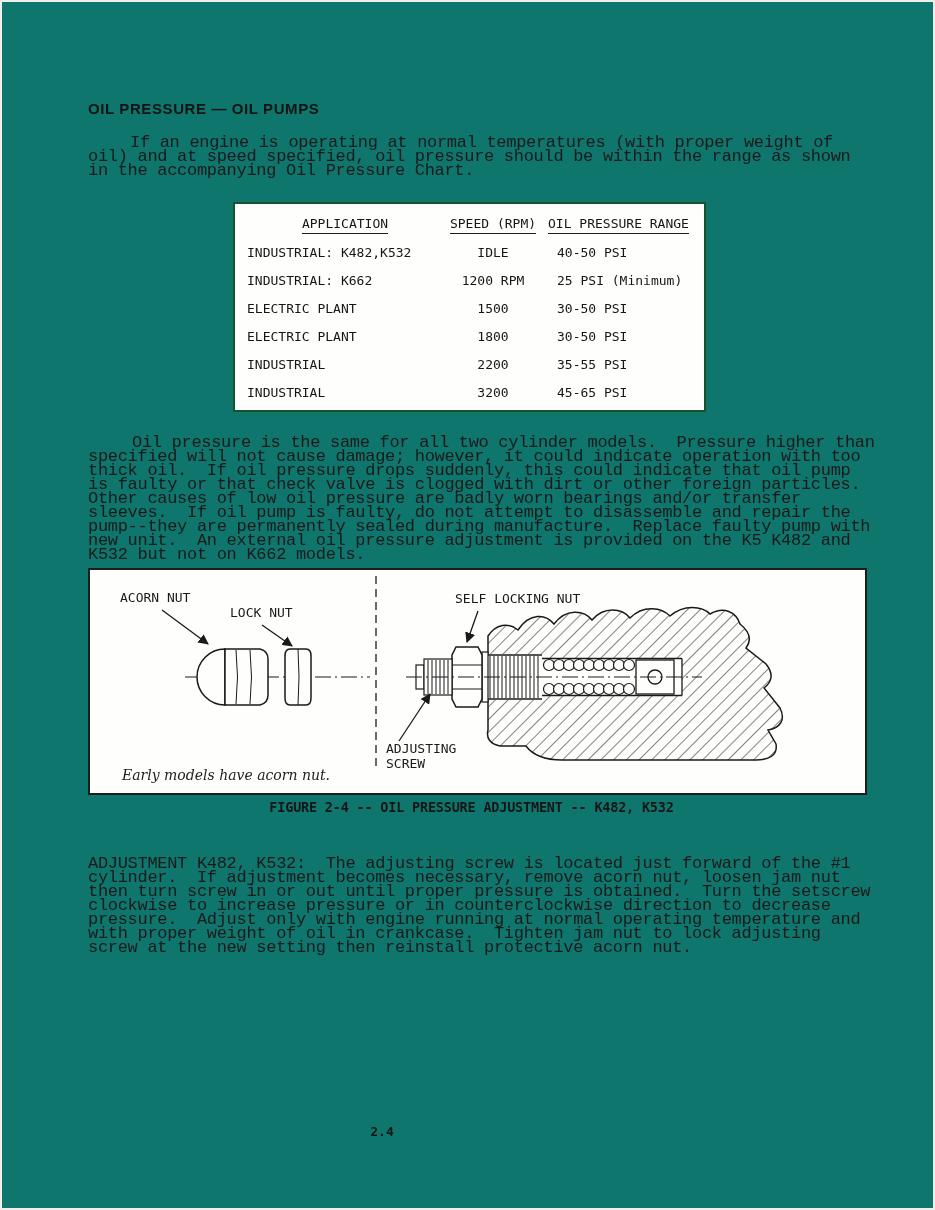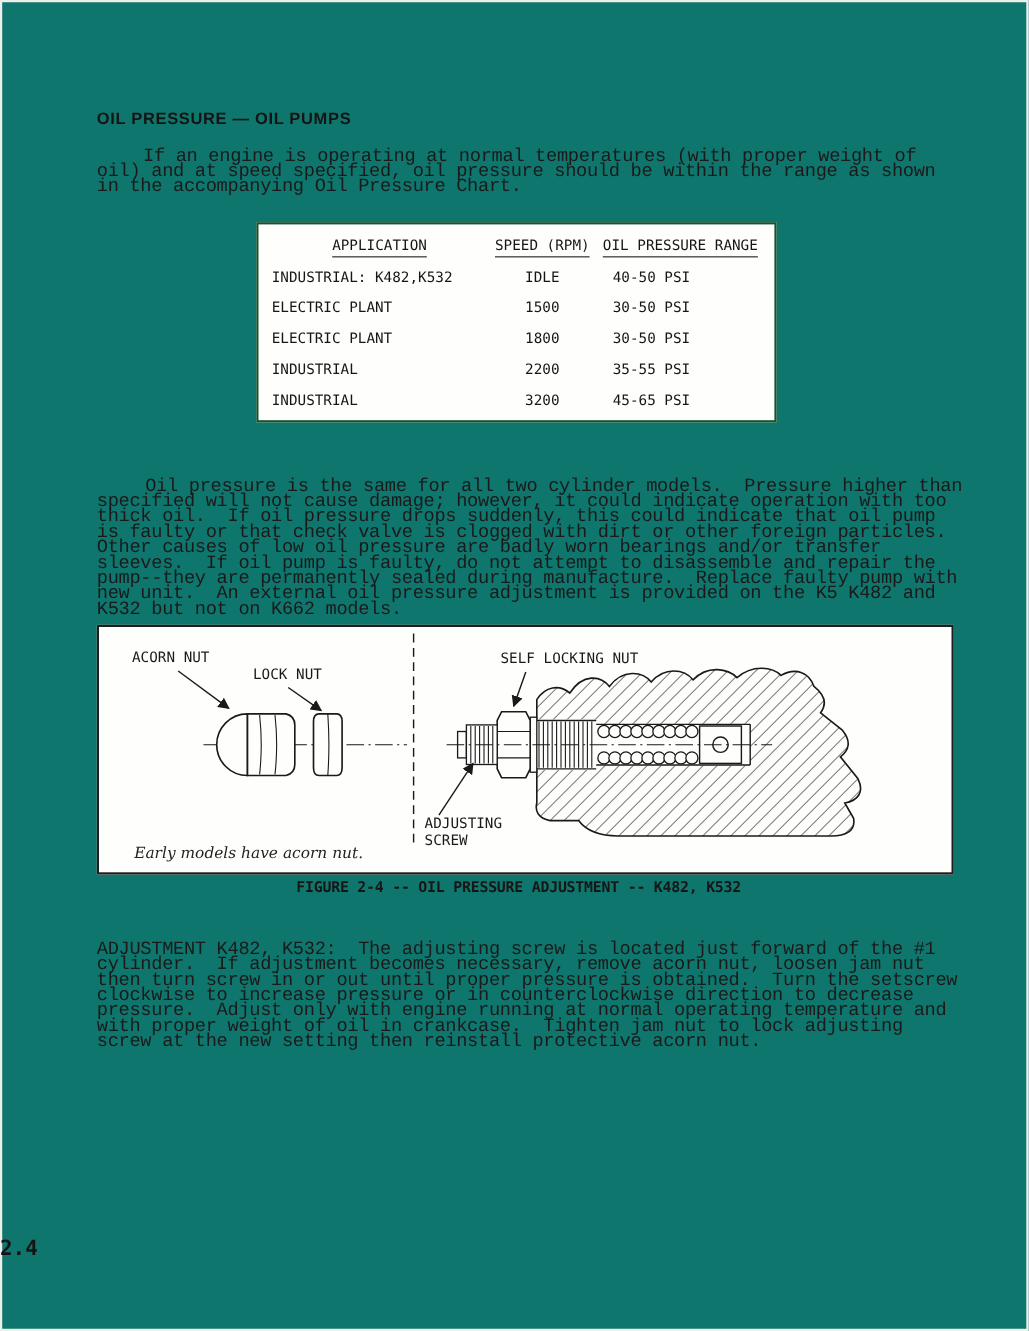--- a/index.html
+++ b/index.html
@@ -46,22 +46,22 @@
     border:2px solid #1d1d1d; background:#fefefd;
   }
   .fig-label { font-family:"DejaVu Sans Mono", monospace; font-size:13px; fill:#1a1a1a; }
   .fig-note  { font-family:"DejaVu Serif", serif; font-style:italic; font-size:14px; fill:#222; }
   .fig-caption {
     position:absolute; left:88px; top:799px; width:767px; text-align:center;
     font-family:"DejaVu Sans Mono", monospace; font-size:13.5px; font-weight:bold; color:#161616;
     letter-spacing:-0.2px;
   }
   .page-number {
-    position:absolute; left:0; top:1124px; width:764px; text-align:left;
-    font-family:"DejaVu Sans Mono", monospace; font-weight:bold; font-size:19px; color:#141414;
+    position:absolute; left:0; top:1124px; width:764px; text-align:center;
+    font-family:"DejaVu Sans Mono", monospace; font-weight:bold; font-size:13px; color:#141414;
   }
   .line { stroke:#1a1a1a; }
 </style>
 </head>
 <body>
 
 <div class="page">
 
   <div class="heading">OIL PRESSURE — OIL PUMPS</div>
 
@@ -70,20 +70,25 @@
   <div class="ptable">
     <div class="trow thead">
       <div class="c1"><span>APPLICATION</span></div>
       <div class="c2"><span>SPEED (RPM)</span></div>
       <div class="c3"><span>OIL PRESSURE RANGE</span></div>
     </div>
     <div class="trow">
       <div class="c1">INDUSTRIAL: K482,K532</div>
       <div class="c2">IDLE</div>
       <div class="c3">40-50 PSI</div>
+    </div>
+    <div class="trow">
+      <div class="c1">INDUSTRIAL: K662</div>
+      <div class="c2">1200 RPM</div>
+      <div class="c3">25 PSI (Minimum)</div>
     </div>
     <div class="trow">
       <div class="c1">ELECTRIC PLANT</div>
       <div class="c2">1500</div>
       <div class="c3">30-50 PSI</div>
     </div>
     <div class="trow">
       <div class="c1">ELECTRIC PLANT</div>
       <div class="c2">1800</div>
       <div class="c3">30-50 PSI</div>

